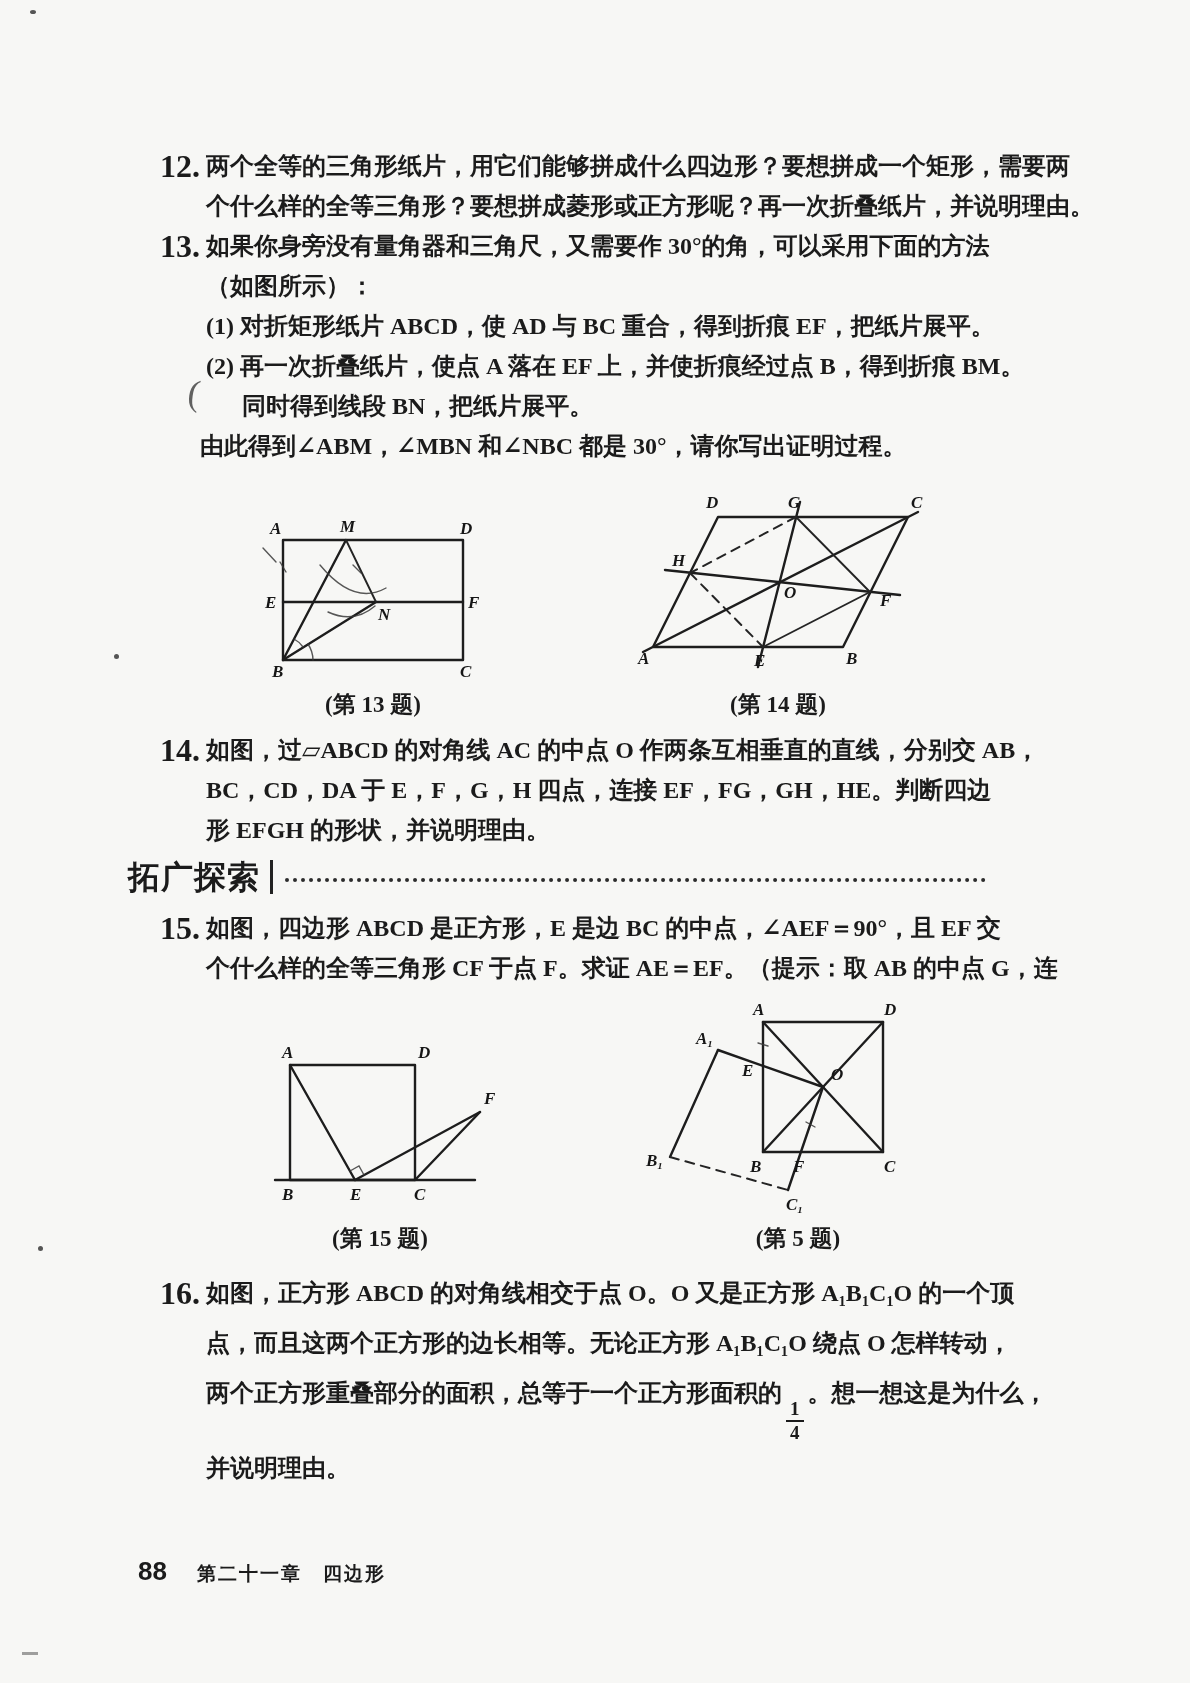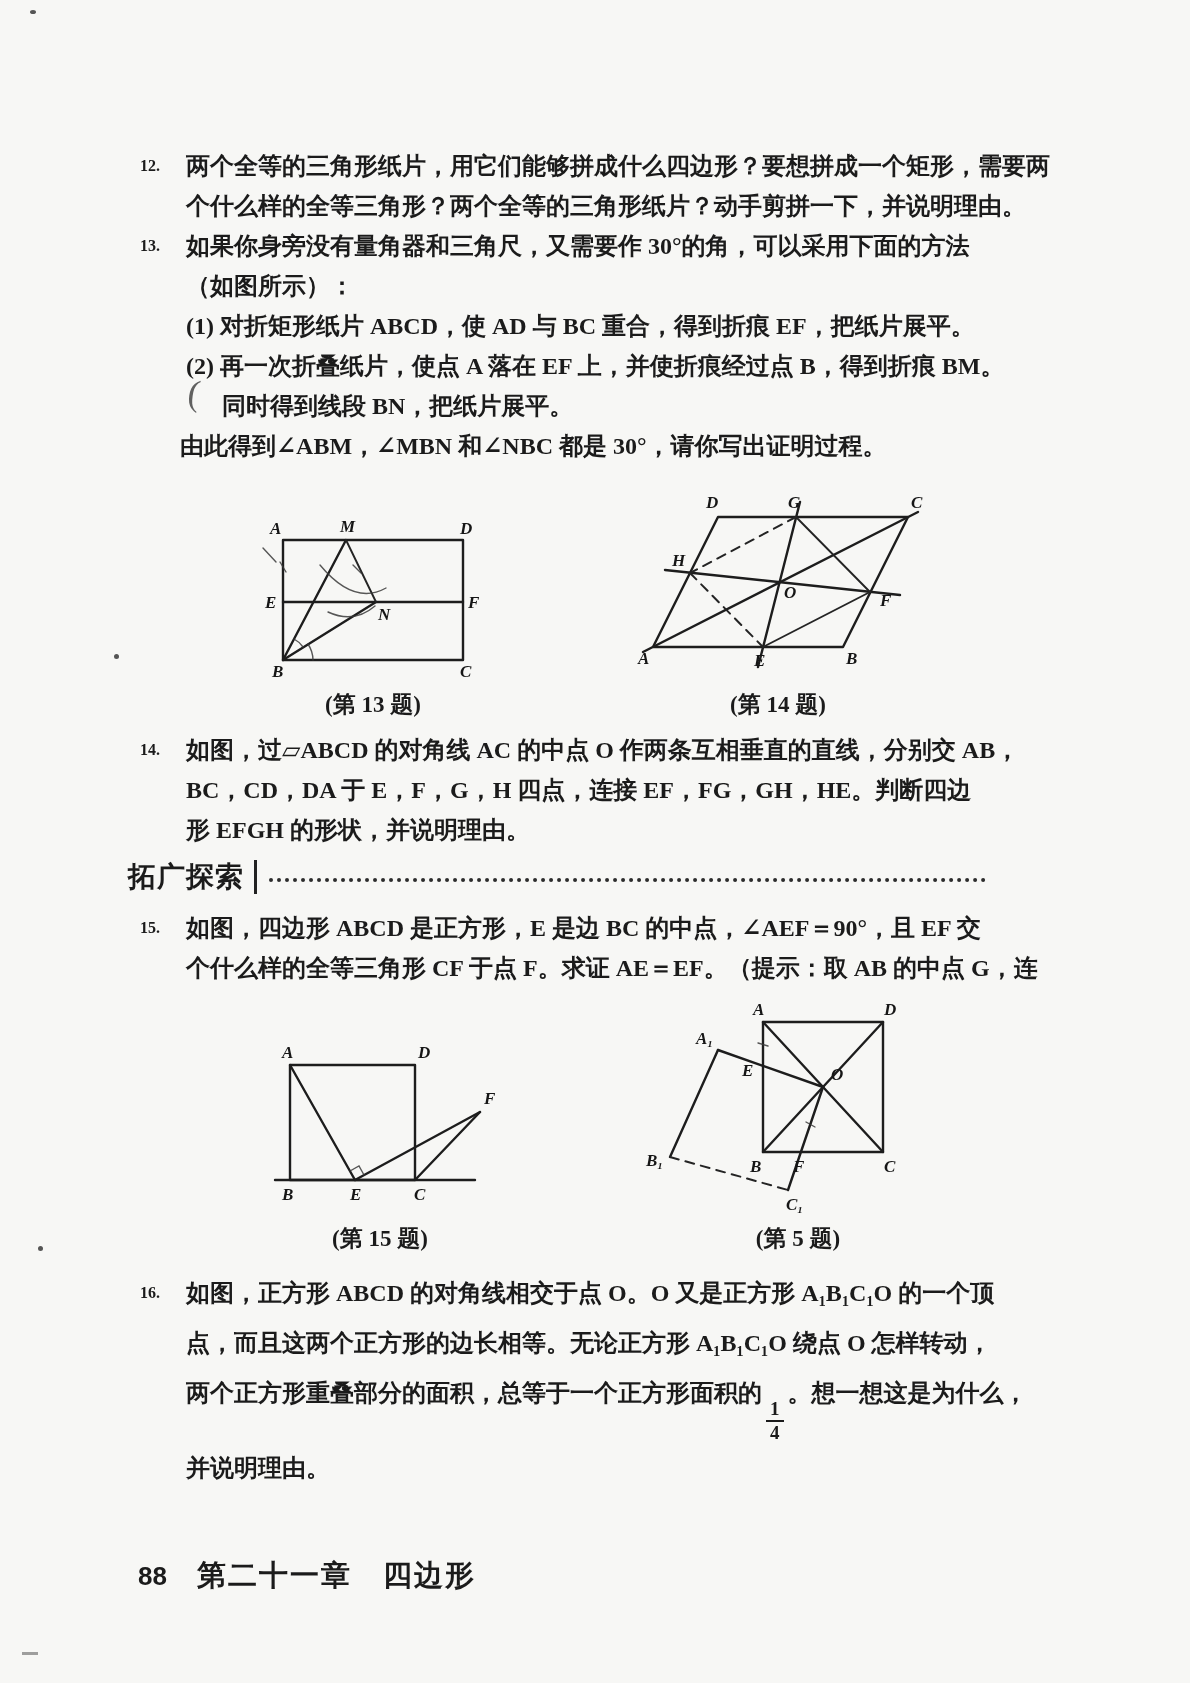--- a/index.html
+++ b/index.html
@@ -4,61 +4,61 @@
 <style>
   html,body{margin:0;padding:0;}
   body{
     width:1190px;height:1683px;position:relative;
     background:#f7f7f5;color:#1b1b1b;
     font-family:"Liberation Serif","DejaVu Serif",serif;
     overflow:hidden;
   }
   .content{position:absolute;left:140px;top:146px;width:850px;}
   .problem{display:flex;align-items:flex-start;}
-  .pnum{width:46px;flex-shrink:0;font-weight:700;font-size:16px;line-height:40px;}
+  .pnum{width:46px;flex-shrink:0;font-weight:700;font-size:32px;line-height:40px;margin-left:20px;}
   .ptext{flex:1;}
   .pline{font-weight:700;font-size:24px;line-height:40px;white-space:nowrap;}
   .sub-cont{margin-left:36px;}
   .conclusion{margin-left:-6px;}
   .fig-row{display:flex;align-items:flex-end;}
   .fig-block{text-align:center;}
   .fig-caption{font-weight:700;font-size:23px;margin-top:7px;}
   svg{display:block;}
   svg .main{stroke:#1d1d1d;stroke-width:2.4;fill:none;stroke-linecap:round;stroke-linejoin:round;}
   svg .aux{stroke:#242424;stroke-width:1.9;fill:none;stroke-linecap:round;}
   svg .dash{stroke:#242424;stroke-width:2;fill:none;stroke-dasharray:9 7;stroke-linecap:round;}
   svg .light{stroke:#3a3a3a;stroke-width:1.4;fill:none;opacity:.85;stroke-linecap:round;}
   svg text{font-family:"Liberation Serif","DejaVu Serif",serif;font-style:italic;font-weight:700;font-size:17px;fill:#161616;}
   .section-header{display:flex;align-items:center;margin:10px 0 14px -12px;}
-  .section-label{font-weight:700;font-size:28px;letter-spacing:1px;white-space:nowrap;
+  .section-label{font-weight:700;font-size:32px;letter-spacing:1px;white-space:nowrap;
     border-right:3px solid #222;padding-right:10px;line-height:34px;}
   .section-leader{flex:1;border-bottom:4px dotted #2c2c2c;height:0;margin:6px 4px 0 12px;}
   .p16 .pline{line-height:50px;}
   .frac{display:inline-flex;flex-direction:column;vertical-align:-14px;text-align:center;
     font-size:19px;line-height:1.05;margin:0 4px;font-weight:700;}
   .frac .fnum{border-bottom:2.5px solid #1b1b1b;padding:0 4px 1px;}
   .frac .fden{padding-top:1px;}
   .footer{position:absolute;left:138px;top:1556px;display:flex;align-items:baseline;}
   .footer .fpage{font-weight:700;font-size:26px;font-family:"Liberation Sans","DejaVu Sans",sans-serif;}
-  .footer .fchapter{font-weight:700;font-size:29px;margin-left:30px;letter-spacing:2px;}
+  .footer .fchapter{font-weight:700;font-size:19px;margin-left:30px;letter-spacing:2px;}
   .speck{position:absolute;background:#555;border-radius:50%;}
   .penmark{position:absolute;font-size:36px;color:#3c3c3c;font-weight:400;transform:rotate(8deg);opacity:.8;}
   .bottom-dash{position:absolute;left:22px;top:1652px;width:16px;height:3px;background:#777;opacity:.7;}
 </style>
 </head>
 <body>
 
 <div class="page">
   <div class="content">
 
     <div class="problem">
       <div class="pnum">12.</div>
       <div class="ptext">
         <div class="pline">两个全等的三角形纸片，用它们能够拼成什么四边形？要想拼成一个矩形，需要两</div>
-        <div class="pline">个什么样的全等三角形？两个全等的三角形纸片？动手剪拼一下，并说明理由。</div>
+        <div class="pline">个什么样的全等三角形？要想拼成菱形或正方形呢？再一次折叠纸片，并说明理由。</div>
       </div>
     </div>
 
     <div class="problem">
       <div class="pnum">13.</div>
       <div class="ptext">
         <div class="pline">如果你身旁没有量角器和三角尺，又需要作 30°的角，可以采用下面的方法</div>
         <div class="pline">（如图所示）：</div>
         <div class="pline">(1) 对折矩形纸片 ABCD，使 AD 与 BC 重合，得到折痕 EF，把纸片展平。</div>
         <div class="pline">(2) 再一次折叠纸片，使点 A 落在 EF 上，并使折痕经过点 B，得到折痕 BM。</div>

